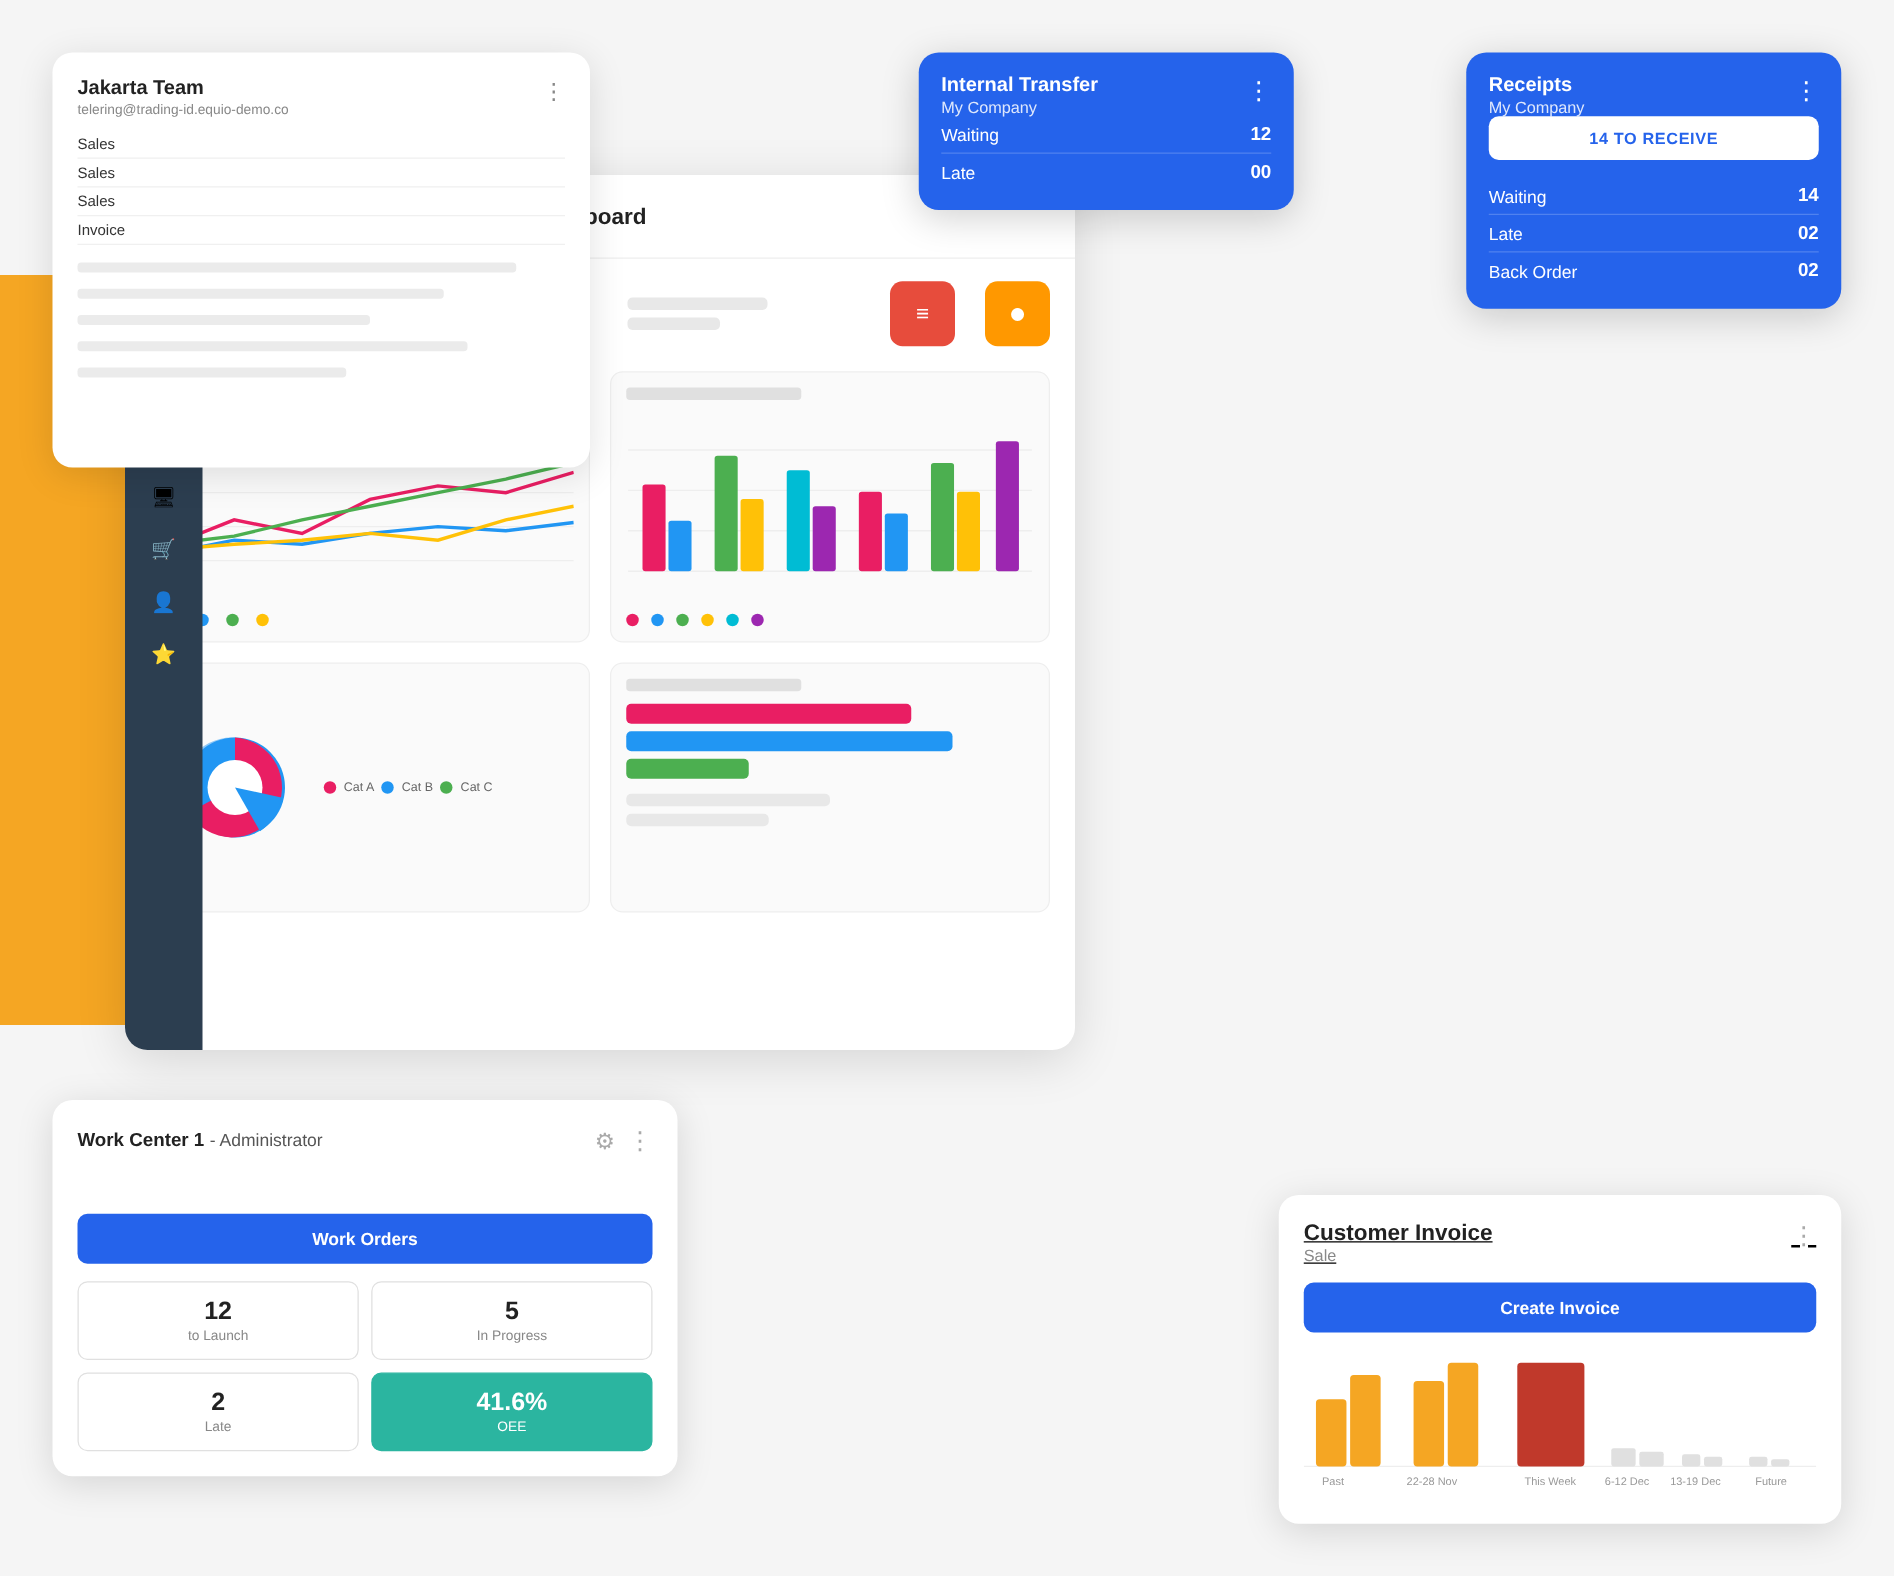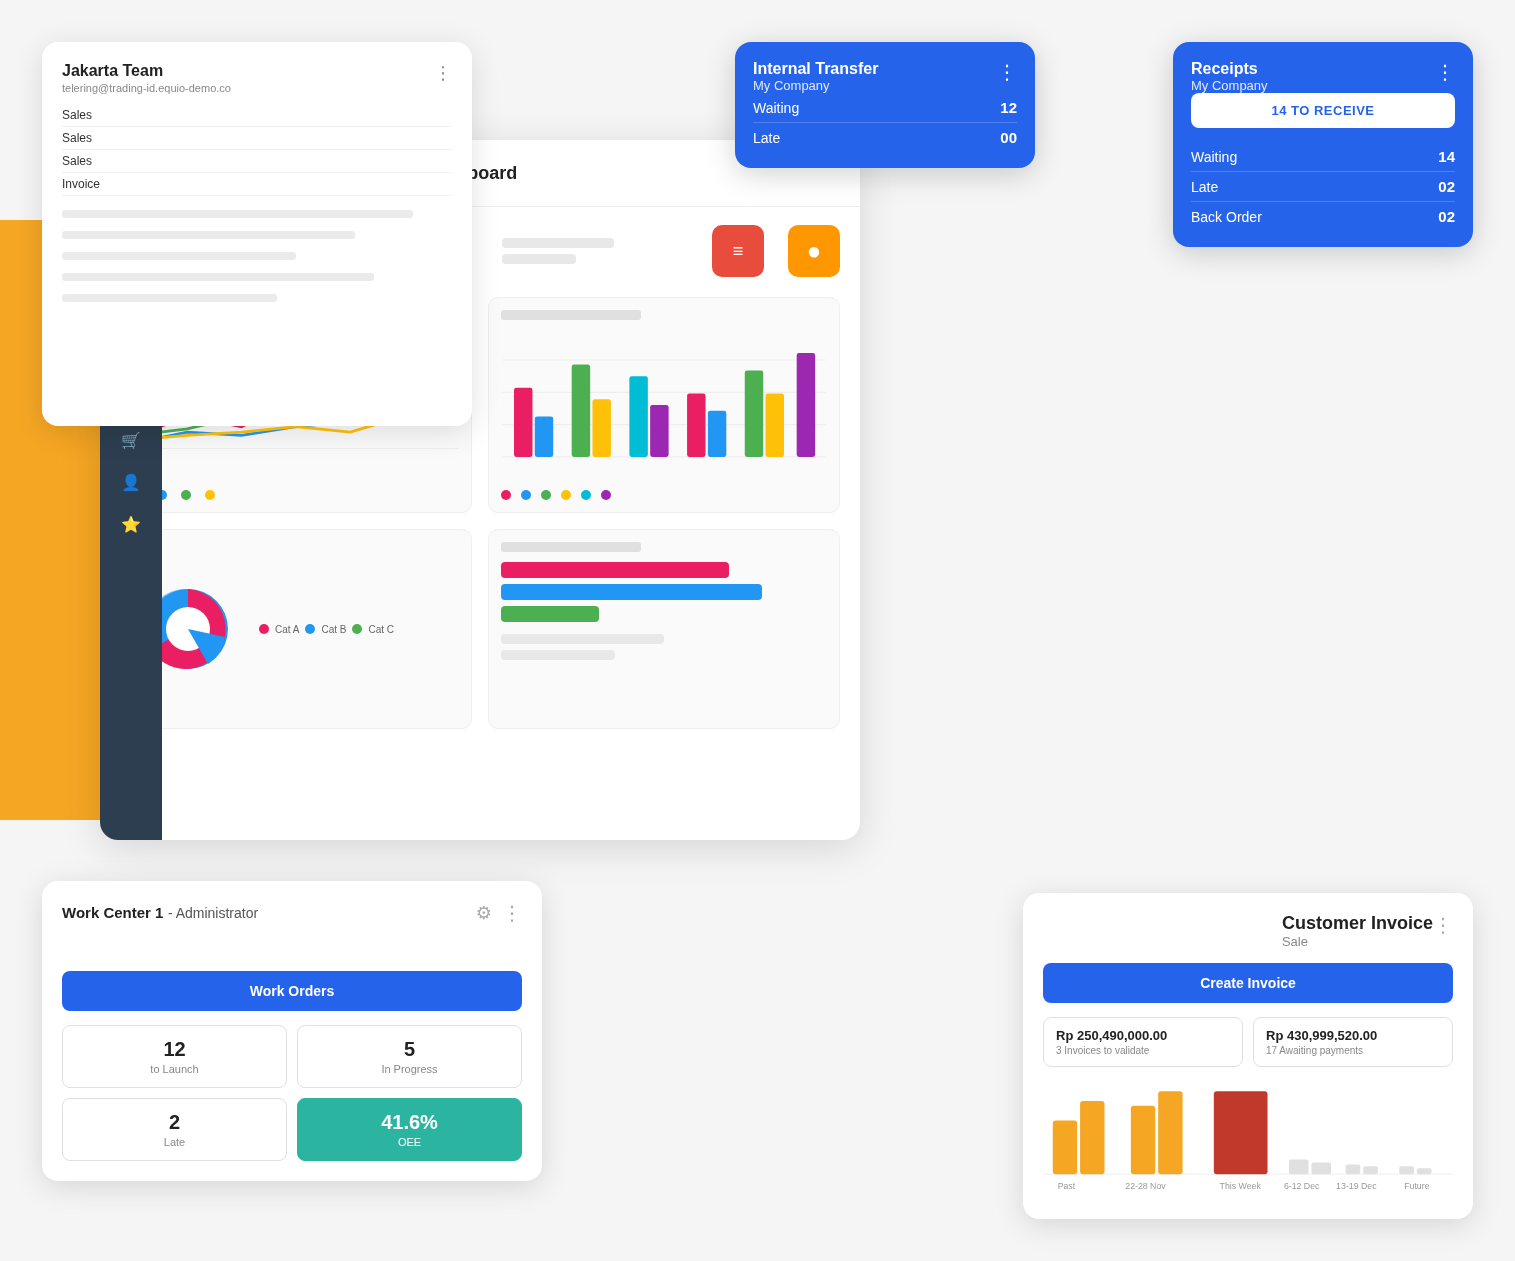--- a/index.html
+++ b/index.html
@@ -238,21 +238,21 @@
     .sidebar-item-active {
       background: #c0392b;
     }
 
     
     .jakarta-card {
       position: absolute;
       left: 42px;
       top: 42px;
       width: 430px;
-      height: 384px;
+      height: 332px;
       background: #fff;
       border-radius: 16px;
       box-shadow: 0 6px 30px rgba(0,0,0,0.12);
       z-index: 5;
       padding: 20px;
       overflow: hidden;
     }
 
     .jakarta-header {
       display: flex;
@@ -488,23 +488,24 @@
       width: 450px;
       background: #fff;
       border-radius: 16px;
       box-shadow: 0 6px 30px rgba(0,0,0,0.13);
       z-index: 7;
       padding: 20px;
     }
 
     .ci-header {
       display: flex;
-      justify-content: flex-end;
+      justify-content: space-between;
       align-items: flex-start;
       margin-bottom: 14px;
+      text-decoration: underline;
     }
 
     .ci-title {
       font-size: 18px;
       font-weight: 700;
       color: #222;
     }
 
     .ci-subtitle {
       font-size: 13px;
@@ -888,30 +889,20 @@
 
 <div class="customer-invoice-card">
   <div class="ci-header">
     <div>
       <div class="ci-title">Customer Invoice</div>
       <div class="ci-subtitle">Sale</div>
     </div>
     <span style="font-size:20px; color:#aaa; cursor:pointer;">⋮</span>
   </div>
   <button class="ci-create-btn">Create Invoice</button>
-  <div class="ci-amounts">
-    <div class="ci-amount-box">
-      <div class="ci-amount-value">Rp 250,490,000.00</div>
-      <div class="ci-amount-label">3 Invoices to validate</div>
-    </div>
-    <div class="ci-amount-box">
-      <div class="ci-amount-value">Rp 430,999,520.00</div>
-      <div class="ci-amount-label">17 Awaiting payments</div>
-    </div>
-  </div>
   
   <svg class="invoice-bar-chart" viewBox="0 0 420 110">
 
     <line x1="0" y1="90" x2="420" y2="90" stroke="#eee" stroke-width="1"></line>
 
     <rect x="10" y="35" width="25" height="55" fill="#F5A623" rx="3"></rect>
     <rect x="38" y="15" width="25" height="75" fill="#F5A623" rx="3"></rect>
 
     <rect x="90" y="20" width="25" height="70" fill="#F5A623" rx="3"></rect>
     <rect x="118" y="5" width="25" height="85" fill="#F5A623" rx="3"></rect>

